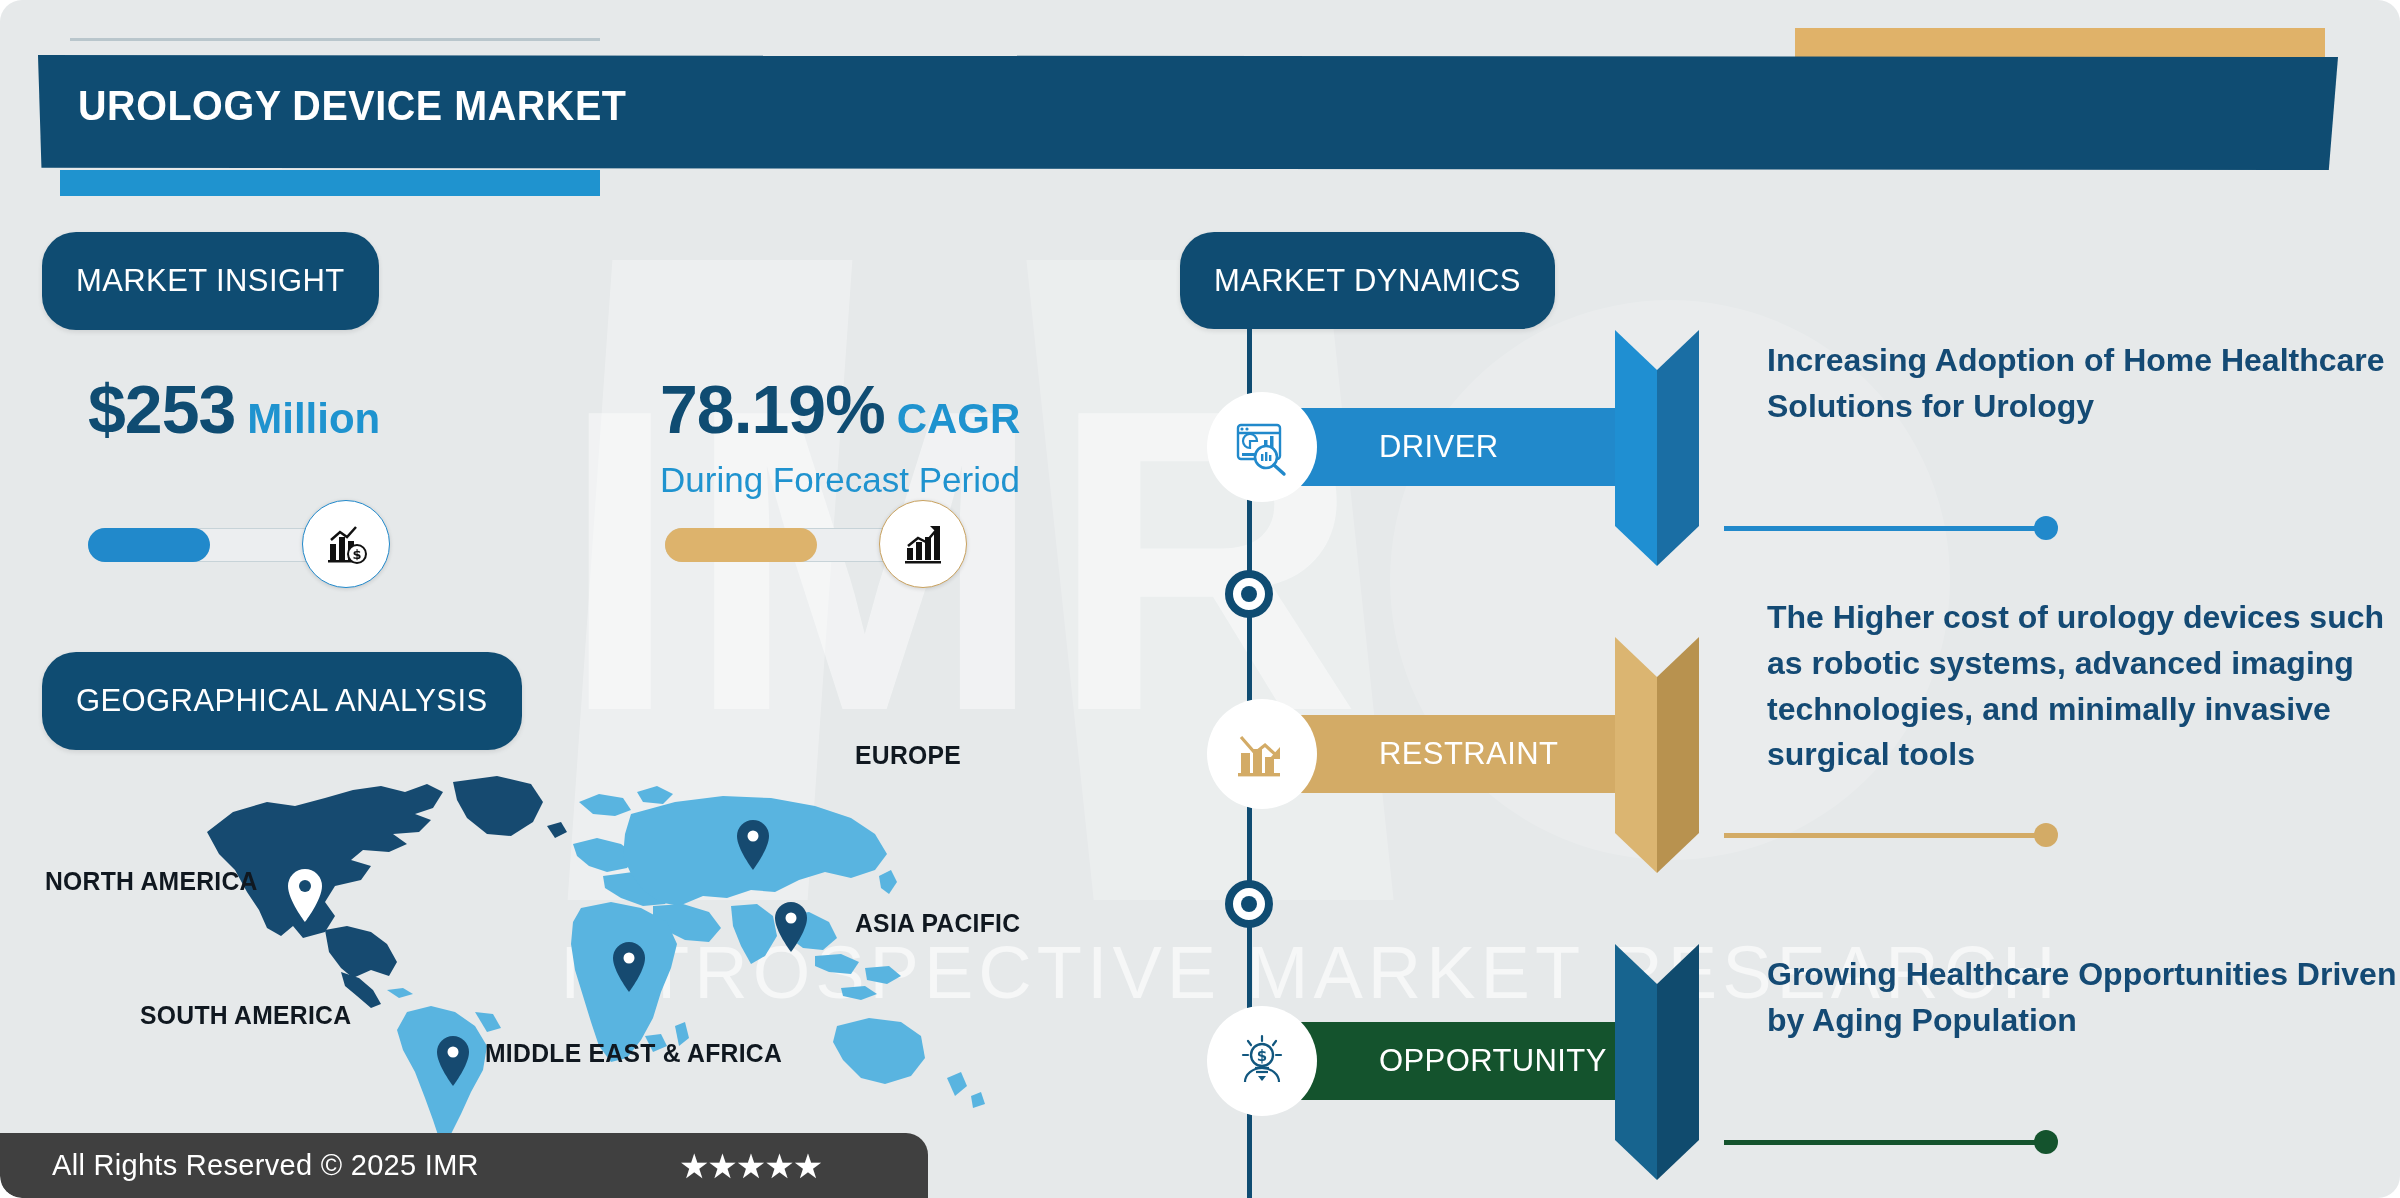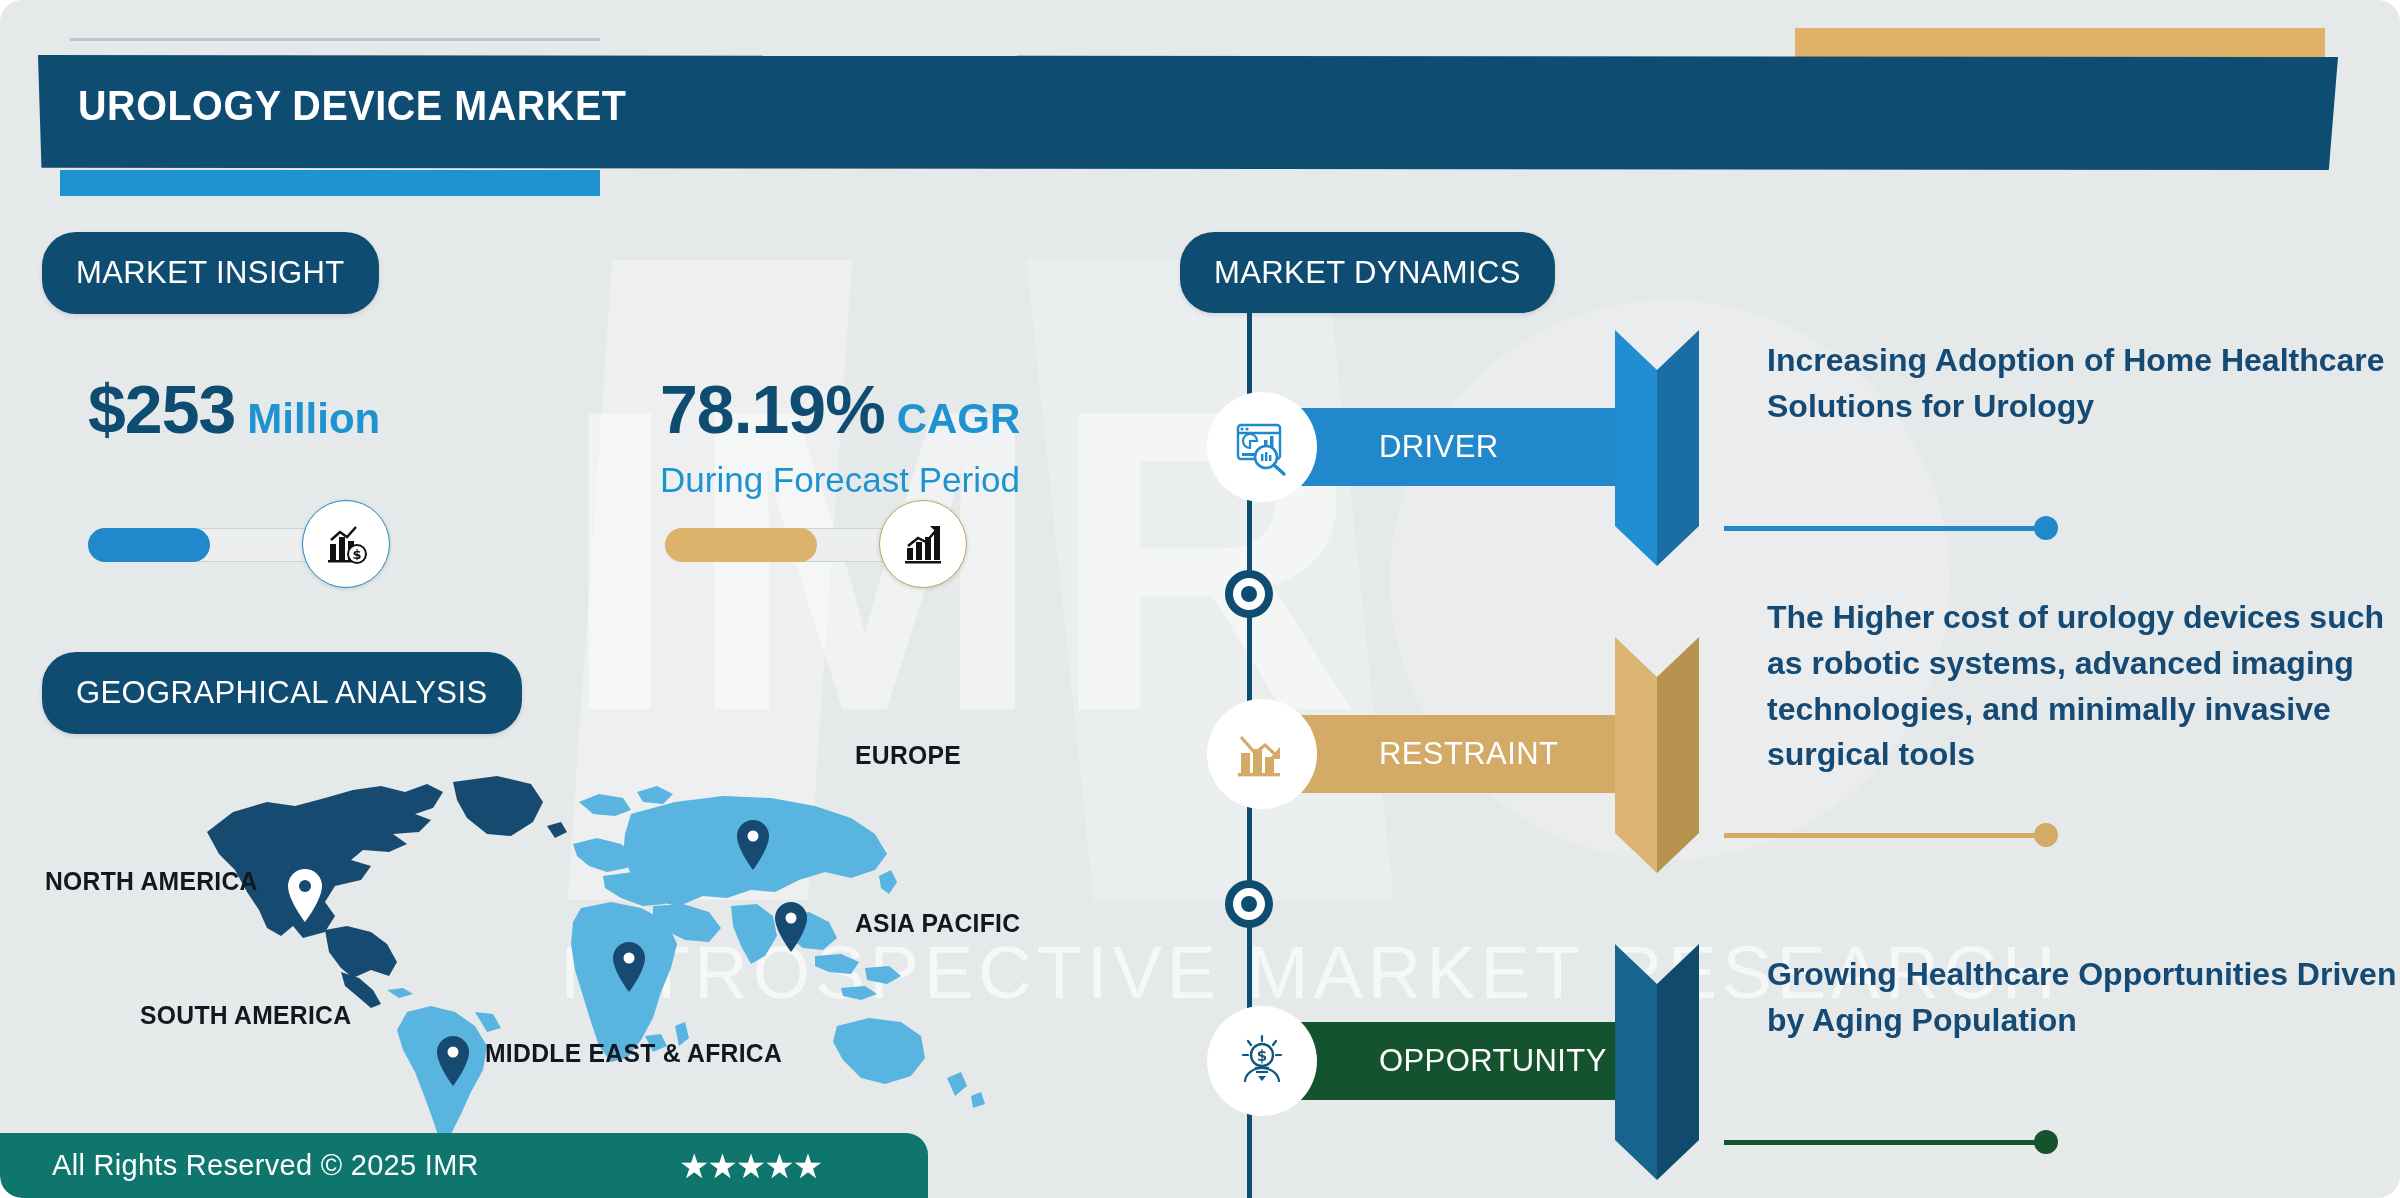--- a/index.html
+++ b/index.html
@@ -101,21 +101,21 @@
     width:540px; height:26px;
     background:#1f93cf;
   }
   
   .pill{
     position:absolute;
     background:#0f4c72;
     color:#fff;
     border-radius:34px;
     display:flex;align-items:center;
-    padding:8px 34px;
+    padding:16px 34px;
     font-size:31px;
     letter-spacing:.4px;
     box-shadow:0 2px 5px rgba(0,0,0,.10);
   }
   #pill-insight{left:42px;top:232px;height:66px;}
   #pill-geo{left:42px;top:652px;height:66px;}
   #pill-dyn{left:1180px;top:232px;height:65px;}
   
   .stat{position:absolute;}
   #stat-size{left:88px;top:370px;}
@@ -170,21 +170,21 @@
   }
   #lbl-na{left:45px;top:866px;}
   #lbl-sa{left:140px;top:1000px;}
   #lbl-mea{left:485px;top:1038px;}
   #lbl-eu{left:855px;top:740px;}
   #lbl-ap{left:855px;top:908px;}
   
   .footer{
     position:absolute;left:0;bottom:0;
     width:928px;height:65px;
-    background:#0f766e;
+    background:#404040;
     border-radius:0 22px 0 22px;
     display:flex;align-items:center;
   }
   .footer-text{
     margin-left:52px;
     color:#fff;font-size:29px;font-weight:500;letter-spacing:.3px;
   }
   .footer-stars{
     margin-left:200px;color:#fff;font-size:34px;letter-spacing:-2px;
   }

